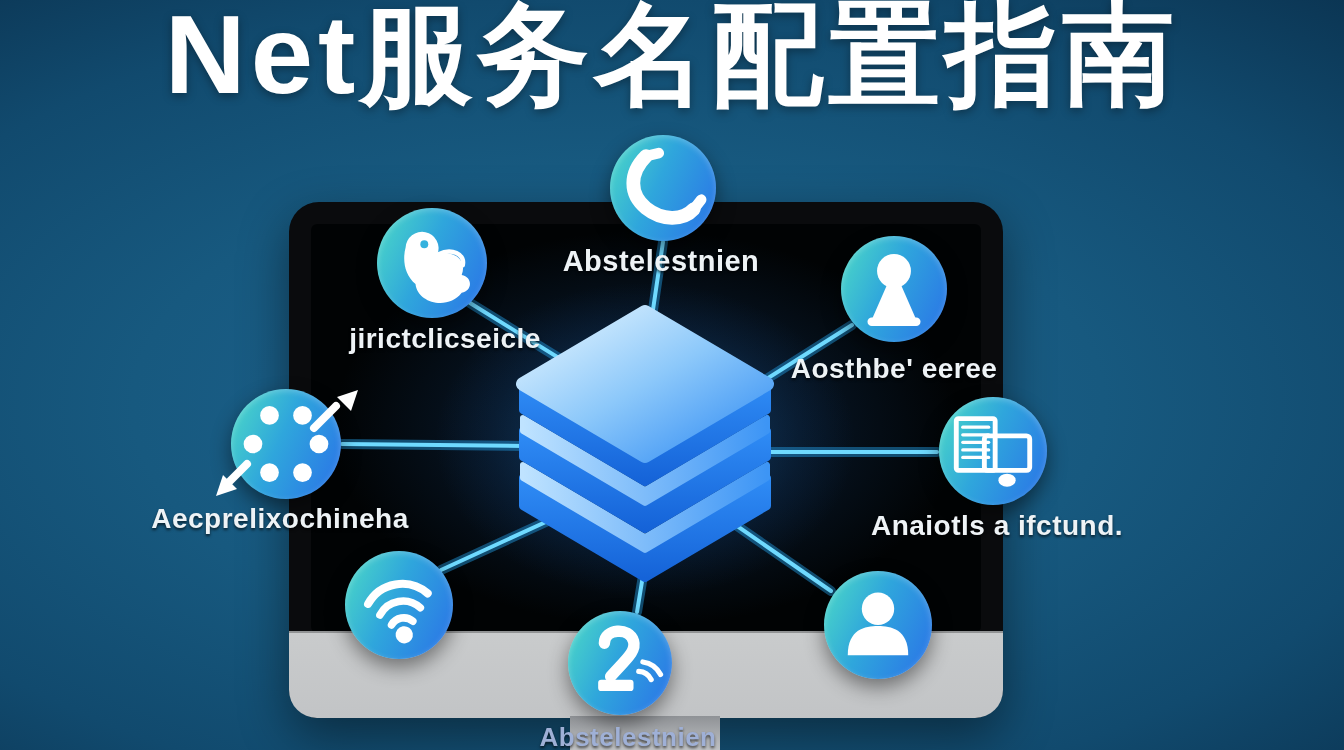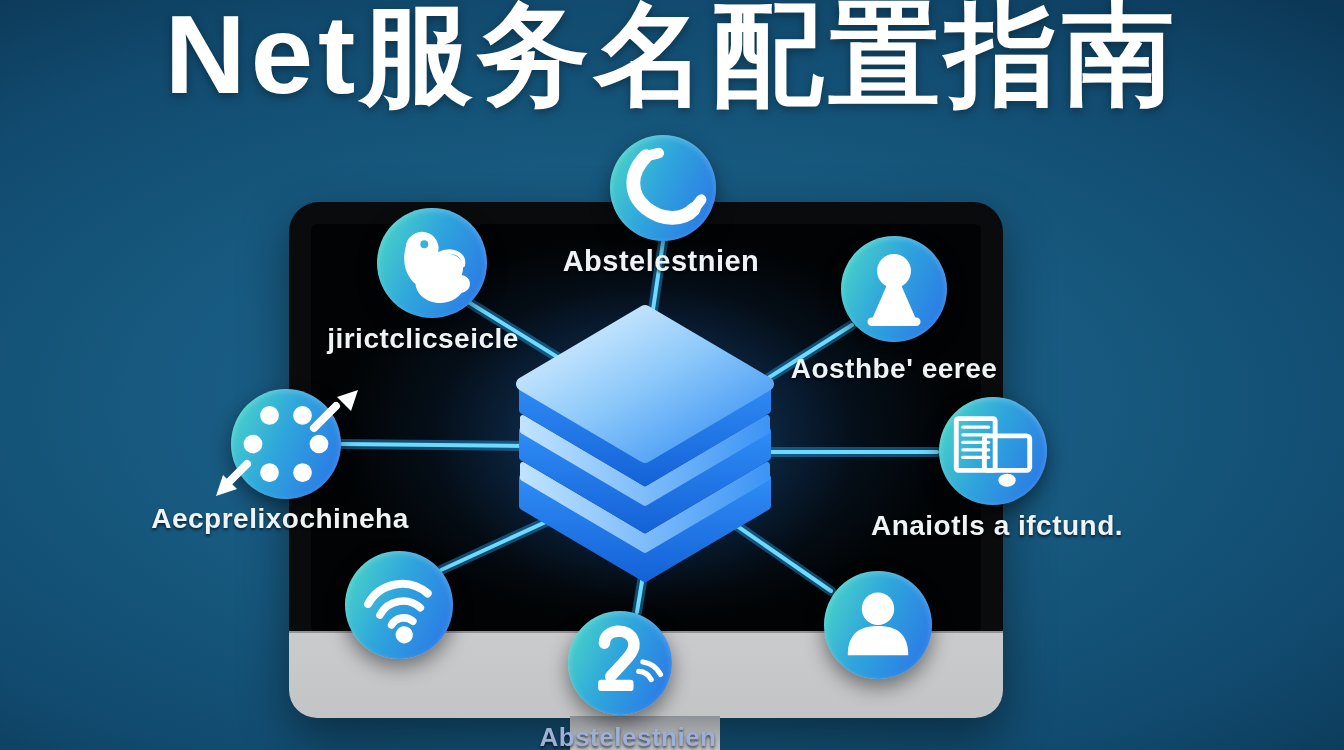--- a/index.html
+++ b/index.html
@@ -184,19 +184,19 @@
   </div>
 
   <div class="node" style="left:824px;top:571px;width:108px;height:108px;">
     <svg viewBox="-50 -50 100 100">
       <circle class="wht" cx="0" cy="-15" r="15"></circle>
       <path class="wht" d="M -28,28 C -28,4 -12,1 0,1 C 12,1 28,4 28,28 Z"></path>
     </svg>
   </div>
 
   <div class="nlabel" style="left:661px;top:245px;font-size:29px;">Abstelestnien</div>
-  <div class="nlabel" style="left:423px;top:323px;">jirictclicseicle</div>
+  <div class="nlabel" style="left:445px;top:323px;">jirictclicseicle</div>
   <div class="nlabel" style="left:280px;top:503px;">Aecprelixochineha</div>
   <div class="nlabel" style="left:894px;top:353px;">Aosthbe' eeree</div>
   <div class="nlabel" style="left:997px;top:510px;text-align:right;">Anaiotls a ifctund.</div>
   <div class="nlabel dim" style="left:628px;top:722px;">Abstelestnien</div>
 
 </div>
 
 </body></html>

